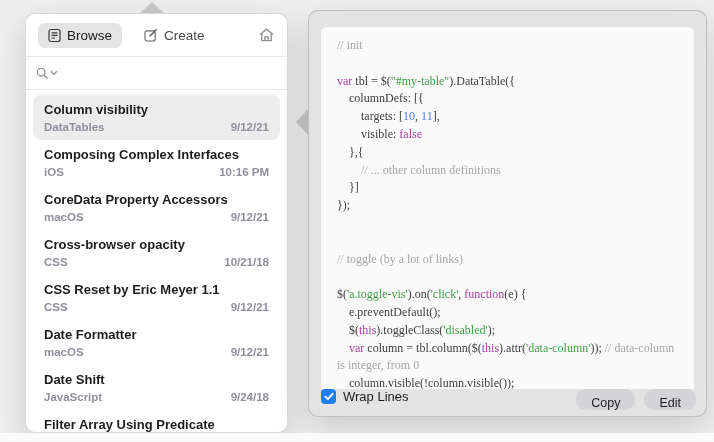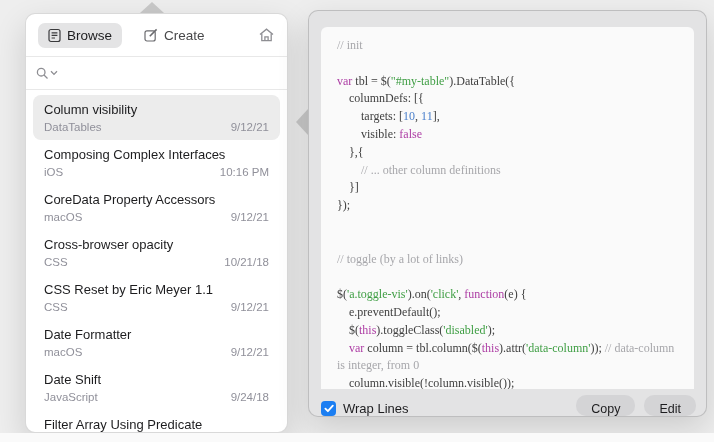--- a/index.html
+++ b/index.html
@@ -38,41 +38,41 @@
   .ghost-btn{display:flex;align-items:center;gap:6px;background:none;border:none;
     margin-left:22px;font-size:13.5px;color:#48484a;font-family:inherit;cursor:default;padding:0;}
   .home-btn{margin-left:auto;background:none;border:none;padding:0;display:flex;cursor:default;}
   .lp-search{height:32px;display:flex;align-items:center;padding:0 10px;
     border-bottom:1px solid #e8e8e8;gap:4px;}
   .search-glyph{display:flex;align-items:center;gap:1px;color:#8e8e93;}
   .lp-search input{flex:1;border:none;outline:none;background:transparent;
     font-size:14.5px;color:#333;font-family:inherit;padding:0 0 0 4px;}
   .lp-search input::placeholder{color:#b7b7bb;}
   .snippet-list{padding:5px 7px 0 7px;}
-  .row{height:45px;border-radius:8px;padding:6px 11px 4px 11px;box-sizing:border-box;cursor:default;}
+  .row{height:45px;border-radius:8px;padding:6px 11px 4px 11px;box-sizing:border-box;cursor:default;font-weight:bold;}
   .row-title{font-size:13px;line-height:17px;color:#1d1d1f;white-space:nowrap;overflow:hidden;}
   .row-meta{display:flex;justify-content:space-between;font-size:11.5px;
     color:#90909a;margin-top:3px;}
 
   
   .popover-right{
     position:absolute;left:308px;top:10px;width:399px;height:407px;
     background:#e3e3e4;border:1px solid rgba(0,0,0,.16);border-radius:10px;
     box-shadow:0 12px 32px rgba(0,0,0,.14);box-sizing:border-box;z-index:2;
   }
   .code-area{position:absolute;left:12px;right:12px;top:16px;bottom:27px;
     background:#fafafa;border-radius:6px 6px 0 0;overflow:hidden;}
   .code-area pre{
     margin:0;padding:10px 12px 0 16px;
     font-family:Liberation Serif, serif;
     font-size:12px;line-height:17.8px;
     white-space:pre-wrap;color:#404040;
   }
   .rp-toolbar{position:absolute;left:0;right:0;bottom:0;height:27px;
-    display:flex;align-items:flex-end;padding:0 10px 0 12px;box-sizing:border-box;}
+    display:flex;align-items:flex-start;padding:0 10px 0 12px;box-sizing:border-box;}
   .checkbox{width:15px;height:15px;border-radius:4px;display:flex;align-items:center;
     justify-content:center;cursor:default;}
   .wrap-label{font-size:13px;color:#1d1d1f;margin-left:7px;}
   .toolbar-buttons{margin-left:auto;display:flex;gap:9px;}
   .pill{background:#d4d4d6;border:none;border-radius:10px;height:21px;padding:7px 15px;
     font-size:12.5px;color:#1d1d1f;font-family:inherit;cursor:default;}
 
   .bottom-strip{position:absolute;left:0;right:0;bottom:0;height:9px;
     background:#fafafa;z-index:5;}
 </style>

